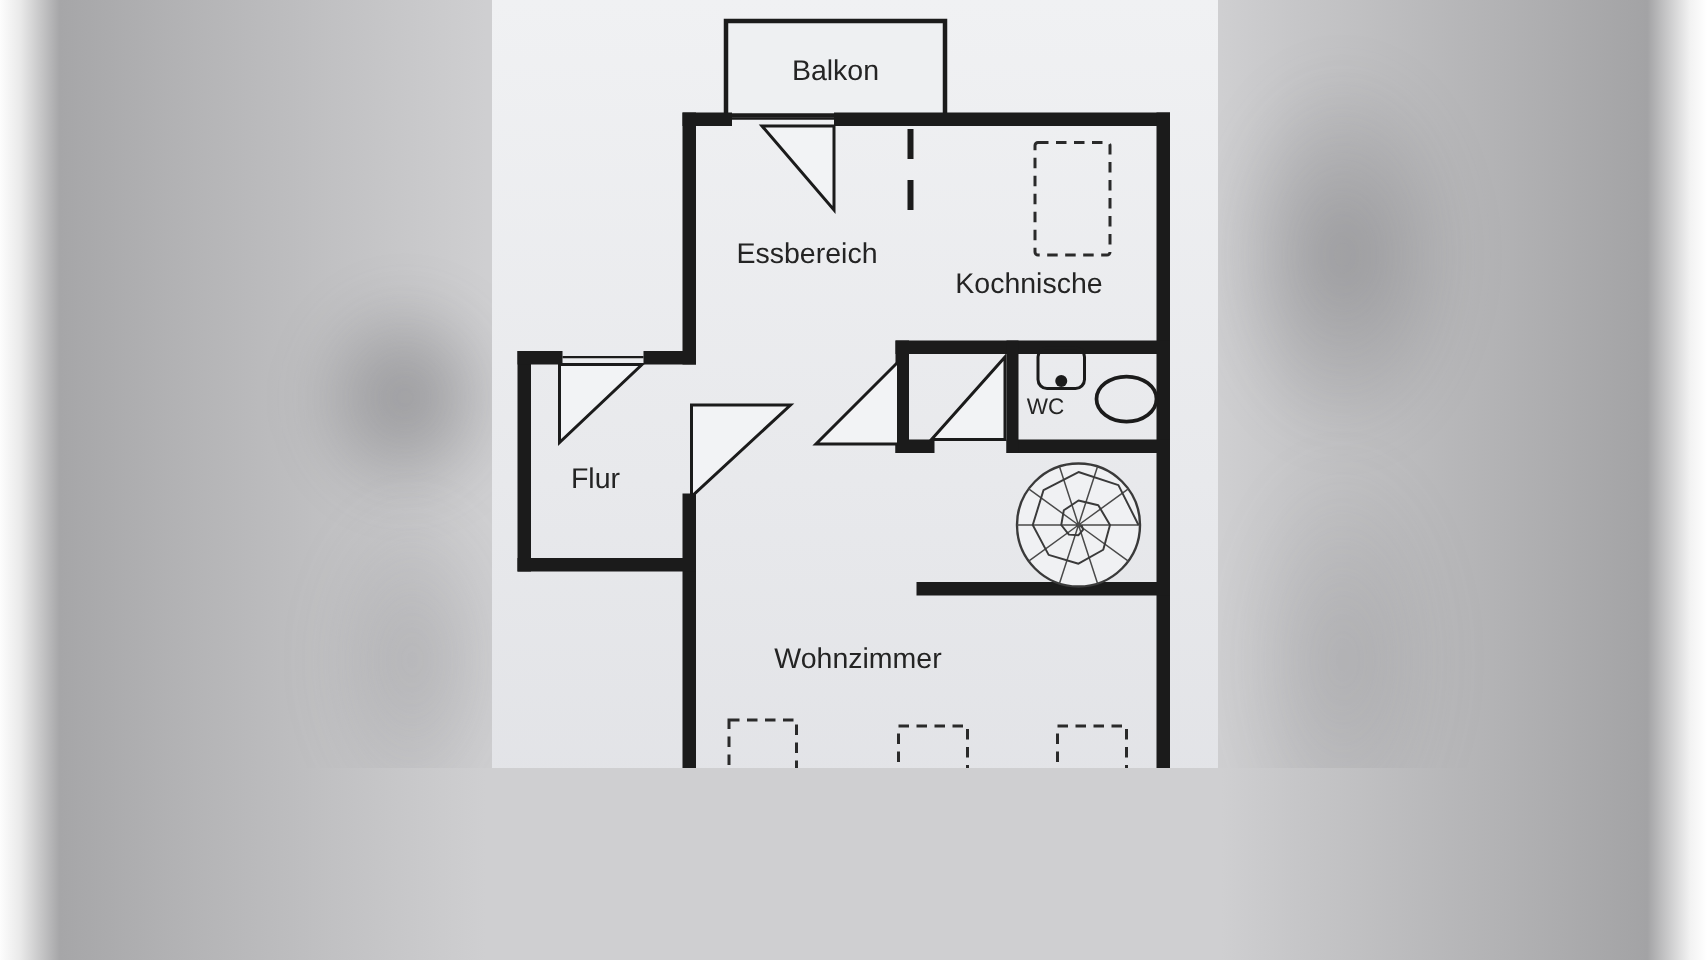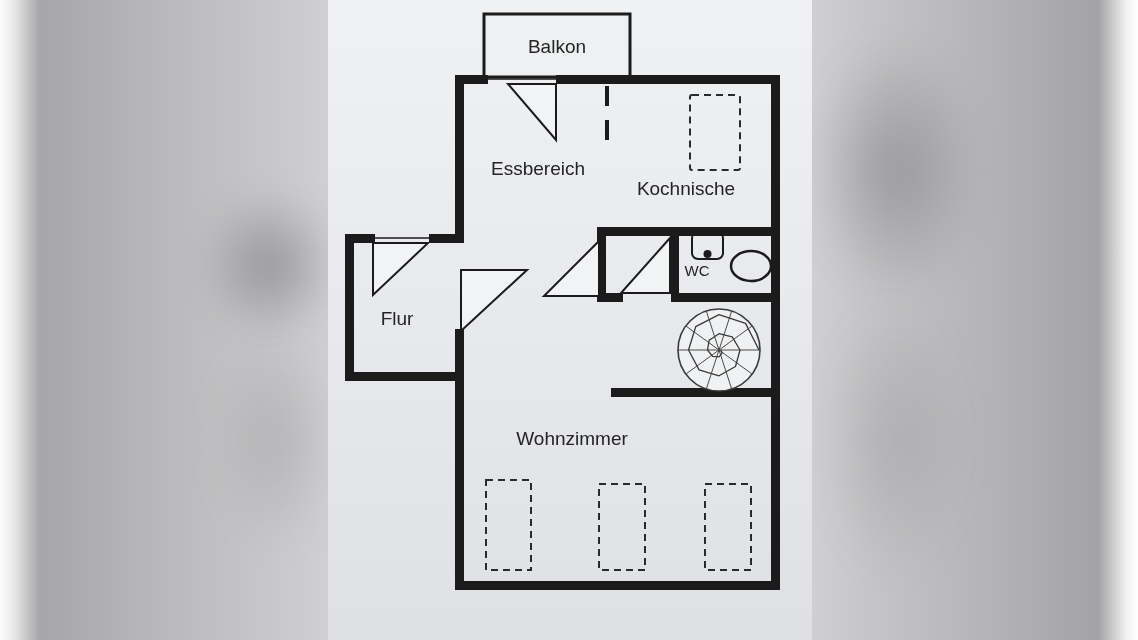--- a/index.html
+++ b/index.html
@@ -4,21 +4,21 @@
 <style>
   html,body{margin:0;padding:0;}
   body{
     width:1138px;height:640px;overflow:hidden;
     font-family:"Liberation Sans",sans-serif;
     background:linear-gradient(90deg,
       #fdfdfd 0%, #e9e9e9 1.2%, #a6a6a8 3.5%, #b5b5b7 12%,
       #c8c8ca 24%, #cfcfd1 28.5%, #cfcfd1 71.5%, #c6c6c8 76%,
       #b2b2b4 88%, #a3a3a5 96.5%, #f2f2f2 99%, #ffffff 100%);
   }
-  .stage{position:relative;width:1138px;height:640px;overflow:hidden;}
+  .stage{position:relative;width:1138px;height:512px;overflow:hidden;}
   .smudge{position:absolute;pointer-events:none;filter:blur(16px);}
   .smudge.left{left:200px;top:190px;width:140px;height:150px;
     background:radial-gradient(closest-side,rgba(70,70,75,.38),rgba(70,70,75,0));}
   .smudge.left2{left:210px;top:330px;width:130px;height:220px;
     background:radial-gradient(closest-side,rgba(120,120,125,.25),rgba(120,120,125,0));}
   .smudge.right{left:810px;top:40px;width:170px;height:260px;
     background:radial-gradient(closest-side,rgba(80,80,85,.35),rgba(80,80,85,0));}
   .smudge.right2{left:820px;top:300px;width:150px;height:280px;
     background:radial-gradient(closest-side,rgba(110,110,115,.22),rgba(110,110,115,0));}
   svg{position:absolute;left:0;top:0;}

